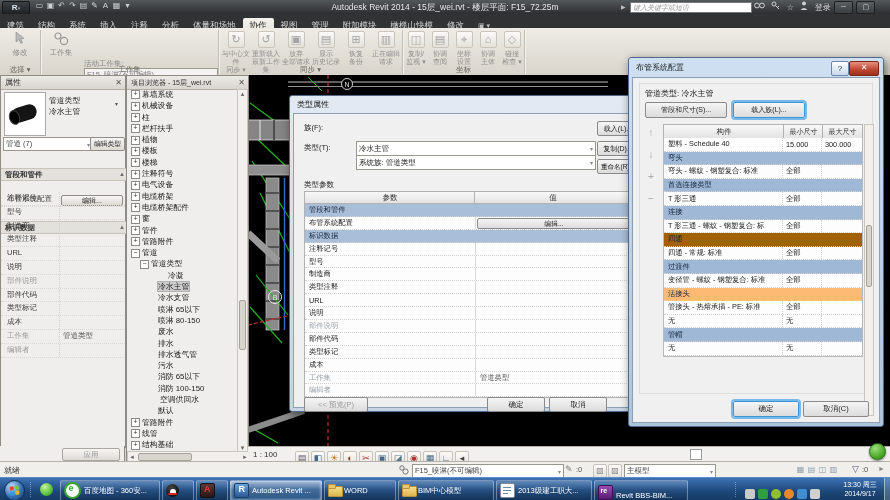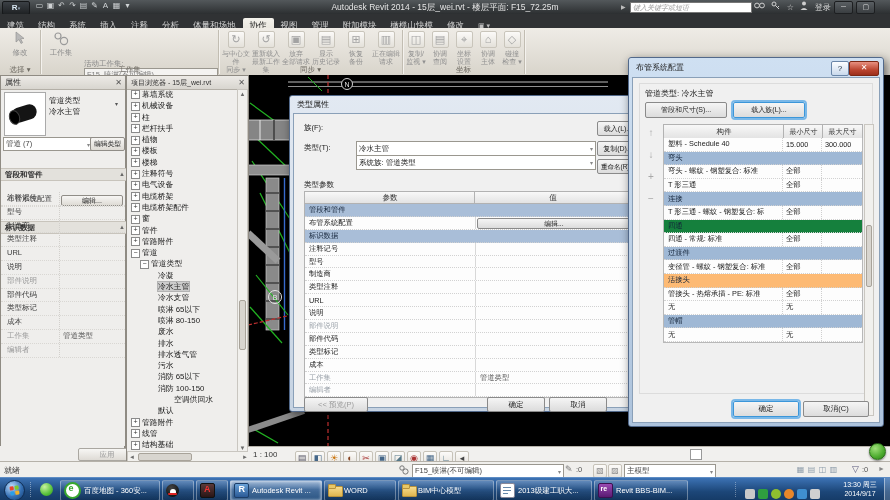--- a/index.html
+++ b/index.html
@@ -327,21 +327,21 @@
         </div>
         <div class="prow dim">
           <span class="cdiv"></span>
           <span class="lab">编辑者</span>
         </div>
       </div>
   </div>
 
   <div class="abs" style="left:0;top:446px;width:124px;height:15px;background:#efeeec;border-right:1px solid #8f8b83;">
     <span class="link abs txt" style="left:4px;top:3px;margin-top:12px;">属性帮助</span>
-    <span class="btn dim" style="left:62px;top:1.5px;width:56px;height:11px;line-height:11px;margin-left:16px;">应用</span>
+    <span class="btn dim" style="left:62px;top:1.5px;width:56px;height:11px;line-height:11px;">应用</span>
   </div>
 
   <div class="abs sidepanel" style="left:126px;top:75px;width:121px;height:386px;">
     <div class="phdr" style="font-size:7px;">
       <span class="txt">项目浏览器 - 15层_wei.rvt</span>
       <span class="x">✕</span>
     </div>
     <div class="abs" style="left:0;top:13px;width:110px;height:362px;overflow:hidden;" id="tree">
         <div class="trow" style="padding-left: 4px;"><span class="texp">+</span><span class="tlabel">幕墙系统</span></div>
         <div class="trow" style="padding-left: 4px;"><span class="texp">+</span><span class="tlabel">机械设备</span></div>
@@ -352,32 +352,32 @@
         <div class="trow" style="padding-left: 4px;"><span class="texp">+</span><span class="tlabel">楼梯</span></div>
         <div class="trow" style="padding-left: 4px;"><span class="texp">+</span><span class="tlabel">注释符号</span></div>
         <div class="trow" style="padding-left: 4px;"><span class="texp">+</span><span class="tlabel">电气设备</span></div>
         <div class="trow" style="padding-left: 4px;"><span class="texp">+</span><span class="tlabel">电缆桥架</span></div>
         <div class="trow" style="padding-left: 4px;"><span class="texp">+</span><span class="tlabel">电缆桥架配件</span></div>
         <div class="trow" style="padding-left: 4px;"><span class="texp">+</span><span class="tlabel">窗</span></div>
         <div class="trow" style="padding-left: 4px;"><span class="texp">+</span><span class="tlabel">管件</span></div>
         <div class="trow" style="padding-left: 4px;"><span class="texp">+</span><span class="tlabel">管路附件</span></div>
         <div class="trow" style="padding-left: 4px;"><span class="texp">−</span><span class="tlabel">管道</span></div>
         <div class="trow" style="padding-left: 13px;"><span class="texp">−</span><span class="tlabel">管道类型</span></div>
-        <div class="trow" style="padding-left: 22px;"><span style="display: inline-block; width: 9px;"></span><span class="tlabel">冷凝</span></div>
+        <div class="trow" style="padding-left: 32px;"><span style="display: inline-block; width: 9px;"></span><span class="tlabel">冷凝</span></div>
         <div class="trow" style="padding-left: 22px;"><span style="display: inline-block; width: 9px;"></span><span class="tlabel tsel">冷水主管</span></div>
         <div class="trow" style="padding-left: 22px;"><span style="display: inline-block; width: 9px;"></span><span class="tlabel">冷水支管</span></div>
         <div class="trow" style="padding-left: 22px;"><span style="display: inline-block; width: 9px;"></span><span class="tlabel">喷淋 65以下</span></div>
         <div class="trow" style="padding-left: 22px;"><span style="display: inline-block; width: 9px;"></span><span class="tlabel">喷淋 80-150</span></div>
         <div class="trow" style="padding-left: 22px;"><span style="display: inline-block; width: 9px;"></span><span class="tlabel">废水</span></div>
         <div class="trow" style="padding-left: 22px;"><span style="display: inline-block; width: 9px;"></span><span class="tlabel">排水</span></div>
         <div class="trow" style="padding-left: 22px;"><span style="display: inline-block; width: 9px;"></span><span class="tlabel">排水透气管</span></div>
         <div class="trow" style="padding-left: 22px;"><span style="display: inline-block; width: 9px;"></span><span class="tlabel">污水</span></div>
         <div class="trow" style="padding-left: 22px;"><span style="display: inline-block; width: 9px;"></span><span class="tlabel">消防 65以下</span></div>
         <div class="trow" style="padding-left: 22px;"><span style="display: inline-block; width: 9px;"></span><span class="tlabel">消防 100-150</span></div>
-        <div class="trow" style="padding-left: 38px;"><span style="display: inline-block; width: 9px;"></span><span class="tlabel">空调供回水</span></div>
+        <div class="trow" style="padding-left: 24px;"><span style="display: inline-block; width: 9px;"></span><span class="tlabel">空调供回水</span></div>
         <div class="trow" style="padding-left: 22px;"><span style="display: inline-block; width: 9px;"></span><span class="tlabel">默认</span></div>
         <div class="trow" style="padding-left: 4px;"><span class="texp">+</span><span class="tlabel">管路附件</span></div>
         <div class="trow" style="padding-left: 4px;"><span class="texp">+</span><span class="tlabel">线管</span></div>
         <div class="trow" style="padding-left: 4px;"><span class="texp">+</span><span class="tlabel">结构基础</span></div>
       </div>
     <div class="abs sb" style="right:0;top:13px;width:9px;height:362px;">
       <div class="sbarw">▲</div>
       <div class="sbthumb abs" style="left:1px;right:1px;top:210px;height:48px;"></div>
       <div class="sbarw abs" style="bottom:0;left:0;right:0;">▼</div>
     </div>
@@ -505,34 +505,37 @@
               <span style="position: absolute; left: 157px; width: 38px; top: 0px; bottom: 0px; border-left: 1px dotted rgb(207, 207, 207); display: flex; align-items: center; padding-left: 3px;">300.000</span>
             </div>
             <div class="drow sect sect" style="height: 12.6px; background: rgb(159, 184, 213); font-family: Liberation Mono, monospace;">
               <span class="c1" style="max-width: 116px;">弯头</span>
             </div>
             <div class="drow" style="height: 12.6px;">
               <span class="c1" style="max-width: 116px;">弯头 - 螺纹 - 钢塑复合: 标准</span>
               <span style="position: absolute; left: 118px; width: 39px; top: 0px; bottom: 0px; border-left: 1px dotted rgb(207, 207, 207); display: flex; align-items: center; padding-left: 3px;">全部</span>
               <span style="position: absolute; left: 157px; width: 38px; top: 0px; bottom: 0px; border-left: 1px dotted rgb(207, 207, 207); display: flex; align-items: center; padding-left: 3px;"></span>
             </div>
+            <div class="drow sect sect" style="height: 12.6px; background: rgb(159, 184, 213);">
+              <span class="c1" style="max-width: 116px;">首选连接类型</span>
+            </div>
             <div class="drow" style="height: 12.6px;">
               <span class="c1" style="max-width: 116px;">T 形三通</span>
               <span style="position: absolute; left: 118px; width: 39px; top: 0px; bottom: 0px; border-left: 1px dotted rgb(207, 207, 207); display: flex; align-items: center; padding-left: 3px;">全部</span>
               <span style="position: absolute; left: 157px; width: 38px; top: 0px; bottom: 0px; border-left: 1px dotted rgb(207, 207, 207); display: flex; align-items: center; padding-left: 3px;"></span>
             </div>
             <div class="drow sect sect" style="height: 12.6px; background: rgb(159, 184, 213);">
               <span class="c1" style="max-width: 116px;">连接</span>
             </div>
             <div class="drow" style="height: 12.6px;">
               <span class="c1" style="max-width: 116px;">T 形三通 - 螺纹 - 钢塑复合: 标</span>
               <span style="position: absolute; left: 118px; width: 39px; top: 0px; bottom: 0px; border-left: 1px dotted rgb(207, 207, 207); display: flex; align-items: center; padding-left: 3px;">全部</span>
               <span style="position: absolute; left: 157px; width: 38px; top: 0px; bottom: 0px; border-left: 1px dotted rgb(207, 207, 207); display: flex; align-items: center; padding-left: 3px;"></span>
             </div>
-            <div class="drow sect sect" style="height: 12.6px; background: #15803d;">
+            <div class="drow sect sect" style="height: 12.6px; background: #a16207;">
               <span class="c1" style="max-width: 116px;">四通</span>
             </div>
             <div class="drow" style="height: 12.6px;">
               <span class="c1" style="max-width: 116px;">四通 - 常规: 标准</span>
               <span style="position: absolute; left: 118px; width: 39px; top: 0px; bottom: 0px; border-left: 1px dotted rgb(207, 207, 207); display: flex; align-items: center; padding-left: 3px;">全部</span>
               <span style="position: absolute; left: 157px; width: 38px; top: 0px; bottom: 0px; border-left: 1px dotted rgb(207, 207, 207); display: flex; align-items: center; padding-left: 3px;"></span>
             </div>
             <div class="drow sect sect" style="height: 12.6px; background: rgb(159, 184, 213);">
               <span class="c1" style="max-width: 116px;">过渡件</span>
             </div>
@@ -654,21 +657,21 @@
           <span class="txt" style="overflow: hidden;">BIM中心模型</span>
         </div>
         <div class="tkbtn" style="width: 88px;">
           <span class="tki" style="background: rgb(255, 255, 255); border: 1px solid rgb(136, 136, 153);">
             <span style="position:absolute;left:2px;top:3px;width:8px;height:1px;background:#68a;"></span>
             <span style="position:absolute;left:2px;top:6px;width:8px;height:1px;background:#68a;"></span>
             <span style="position:absolute;left:2px;top:9px;width:5px;height:1px;background:#68a;"></span>
           </span>
           <span class="txt" style="overflow: hidden;">2013级建工职大...</span>
         </div>
-        <div class="tkbtn" style="width: 86px;">
+        <div class="tkbtn" style="width: 86px; align-items: flex-end;">
           <span class="tki" style="background: linear-gradient(rgb(154, 74, 178), rgb(90, 26, 114)); border: 1px solid rgb(60, 16, 80);">
             <span style="position:absolute;left:1.5px;top:1px;color:#fff;font-size:7px;font-weight:bold;">re</span>
           </span>
           <span class="txt" style="overflow: hidden;">Revit BBS-BIM...</span>
         </div>
       </div>
     <div class="abs" style="left:735px;top:4px;width:1px;height:15px;border-left:1px dotted rgba(255,255,255,.35);"></div>
     <span class="abs" style="left:742px;top:6px;" id="tray"><span class="trayic" style="background: rgb(201, 201, 201); border-radius: 2px;"></span><span class="trayic" style="background: rgb(47, 158, 63); border-radius: 2px;"></span><span class="trayic" style="background: rgb(143, 191, 47); border-radius: 50%;"></span><span class="trayic" style="background: rgb(232, 135, 42); border-radius: 50%;"></span><span class="trayic" style="background: rgb(63, 143, 208); border-radius: 2px;"></span><span class="trayic" style="background: rgb(208, 208, 208); border-radius: 2px;"></span></span>
     <div class="abs" style="left:838px;top:3px;width:44px;text-align:center;color:#fff;font-size:7px;line-height:8.5px;">
       <div>13:30 周三</div>

